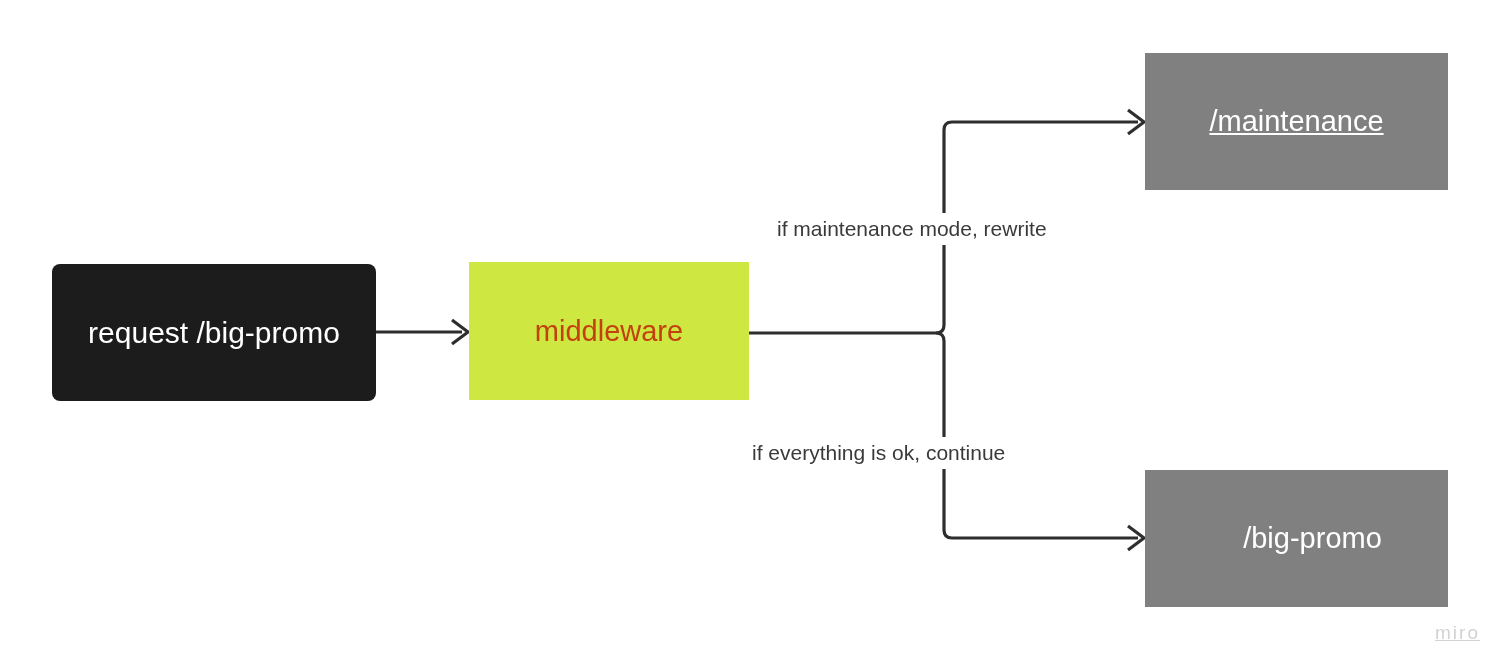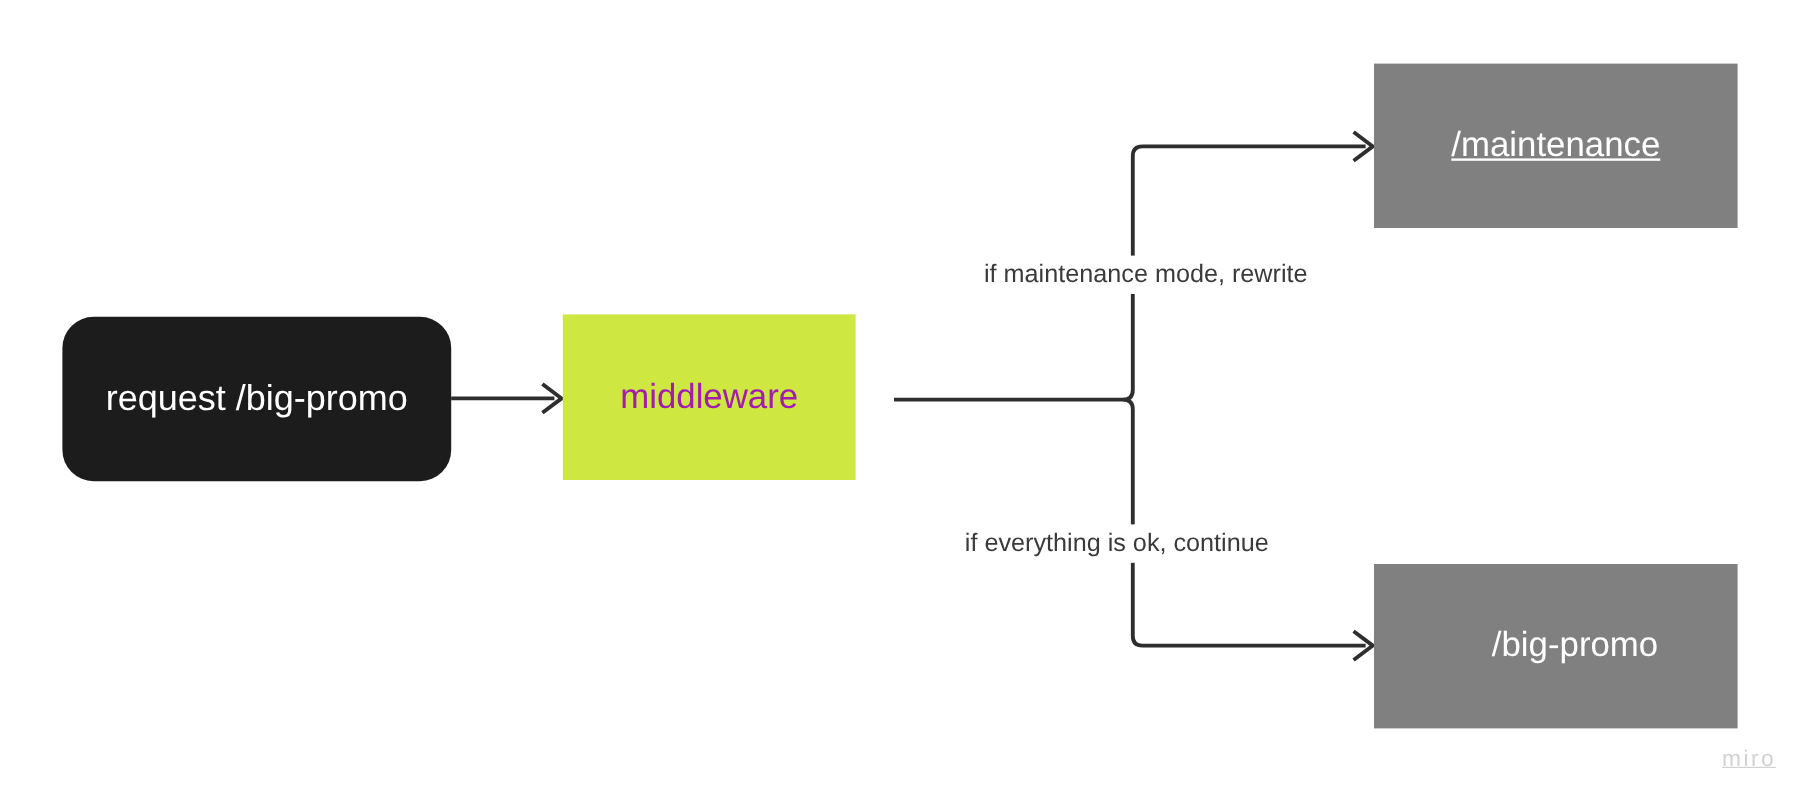--- a/index.html
+++ b/index.html
@@ -37,32 +37,32 @@
     line-height: 1.2;
     white-space: nowrap;
   }
 
   .node-request {
     left: 52px;
     top: 264px;
     width: 324px;
     height: 137px;
     background: #1c1c1c;
-    border-radius: 26px;
+    border-radius: 8px;
     color: #ffffff;
     font-size: 30px;
   }
 
   .node-middleware {
     left: 469px;
     top: 262px;
-    width: 244px;
+    width: 280px;
     height: 138px;
     background: #cee741;
-    color: #a21caf;
+    color: #c2410c;
     font-size: 29px;
     text-align: right;
   }
 
   .node-maintenance {
     left: 1145px;
     top: 53px;
     width: 303px;
     height: 137px;
     background: #808080;
@@ -89,25 +89,24 @@
     color: #3a3a3a;
     background: #ffffff;
     white-space: nowrap;
     padding: 3px 6px;
     line-height: 1.25;
   }
 
   .label-maintenance {
     left: 771px;
     top: 213px;
-    margin-left: 43px;
   }
 
   .label-continue {
-    left: 798px;
+    left: 746px;
     top: 437px;
     text-align: center;
   }
 
   
   .watermark {
     position: absolute;
     right: 28px;
     bottom: 18px;
     font-size: 19px;

